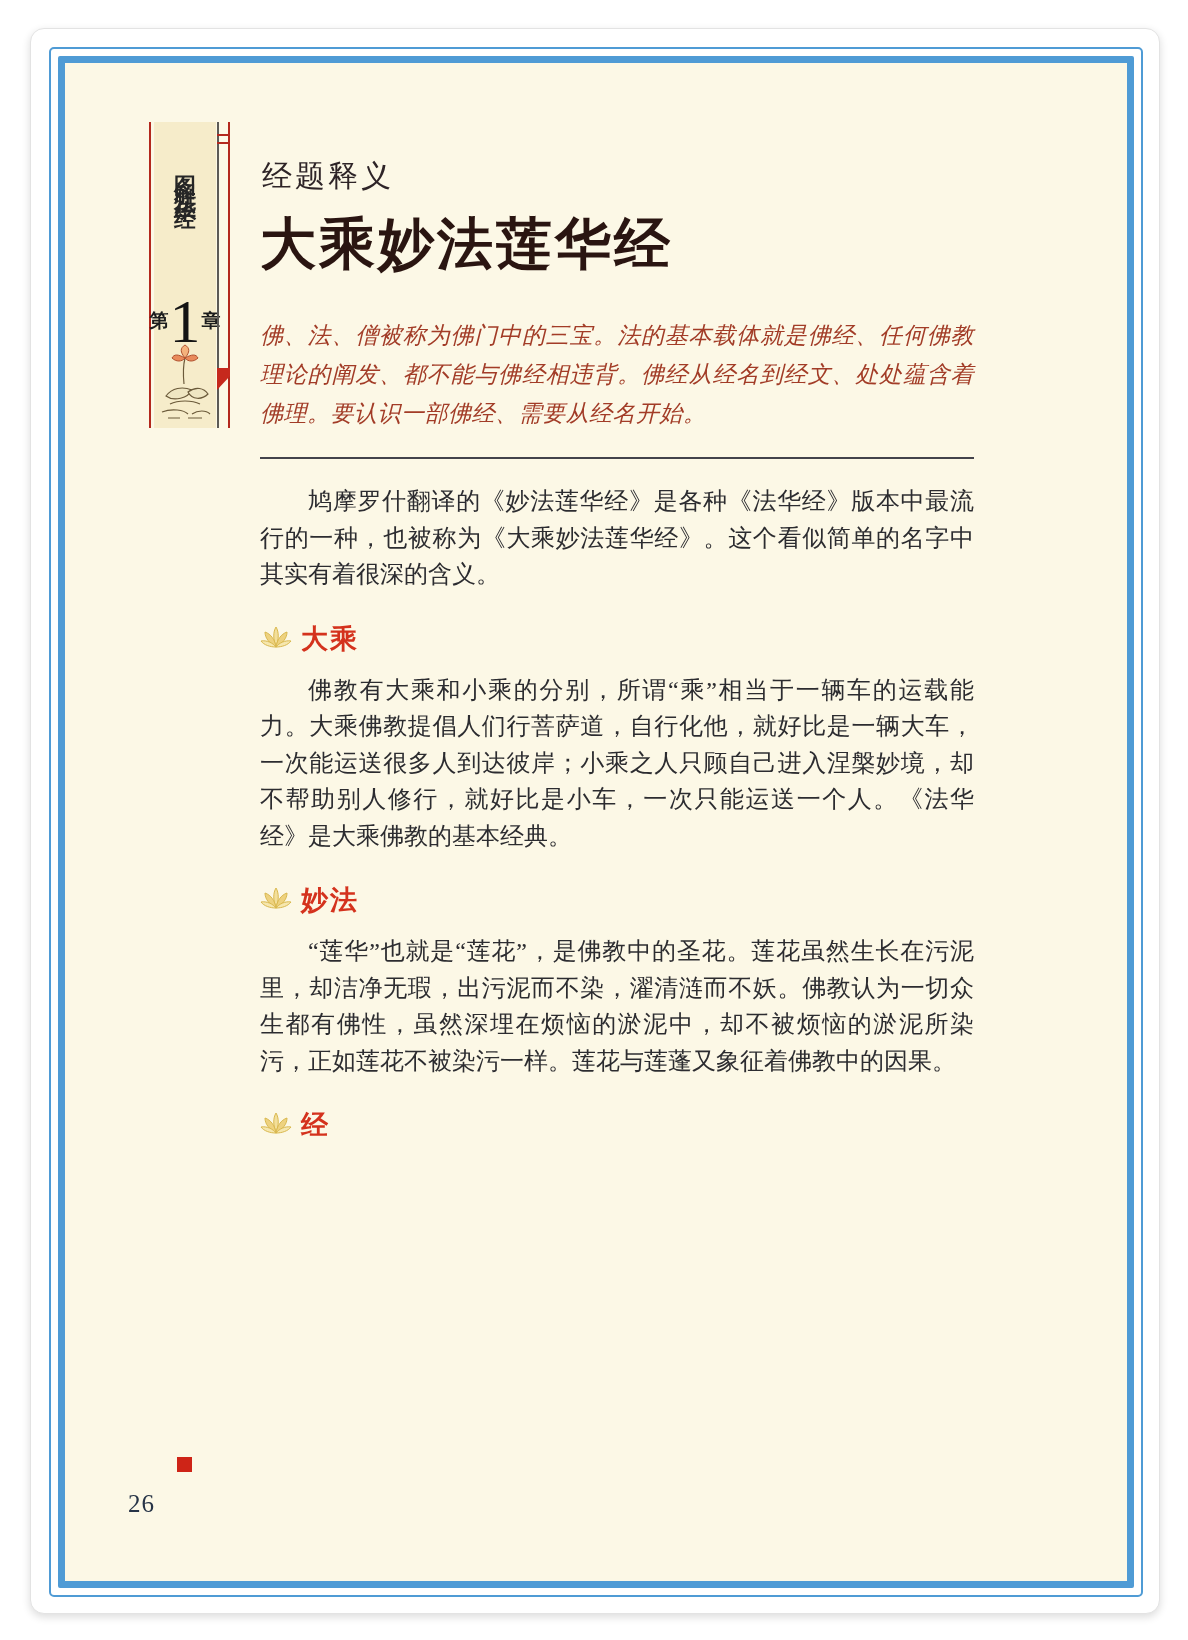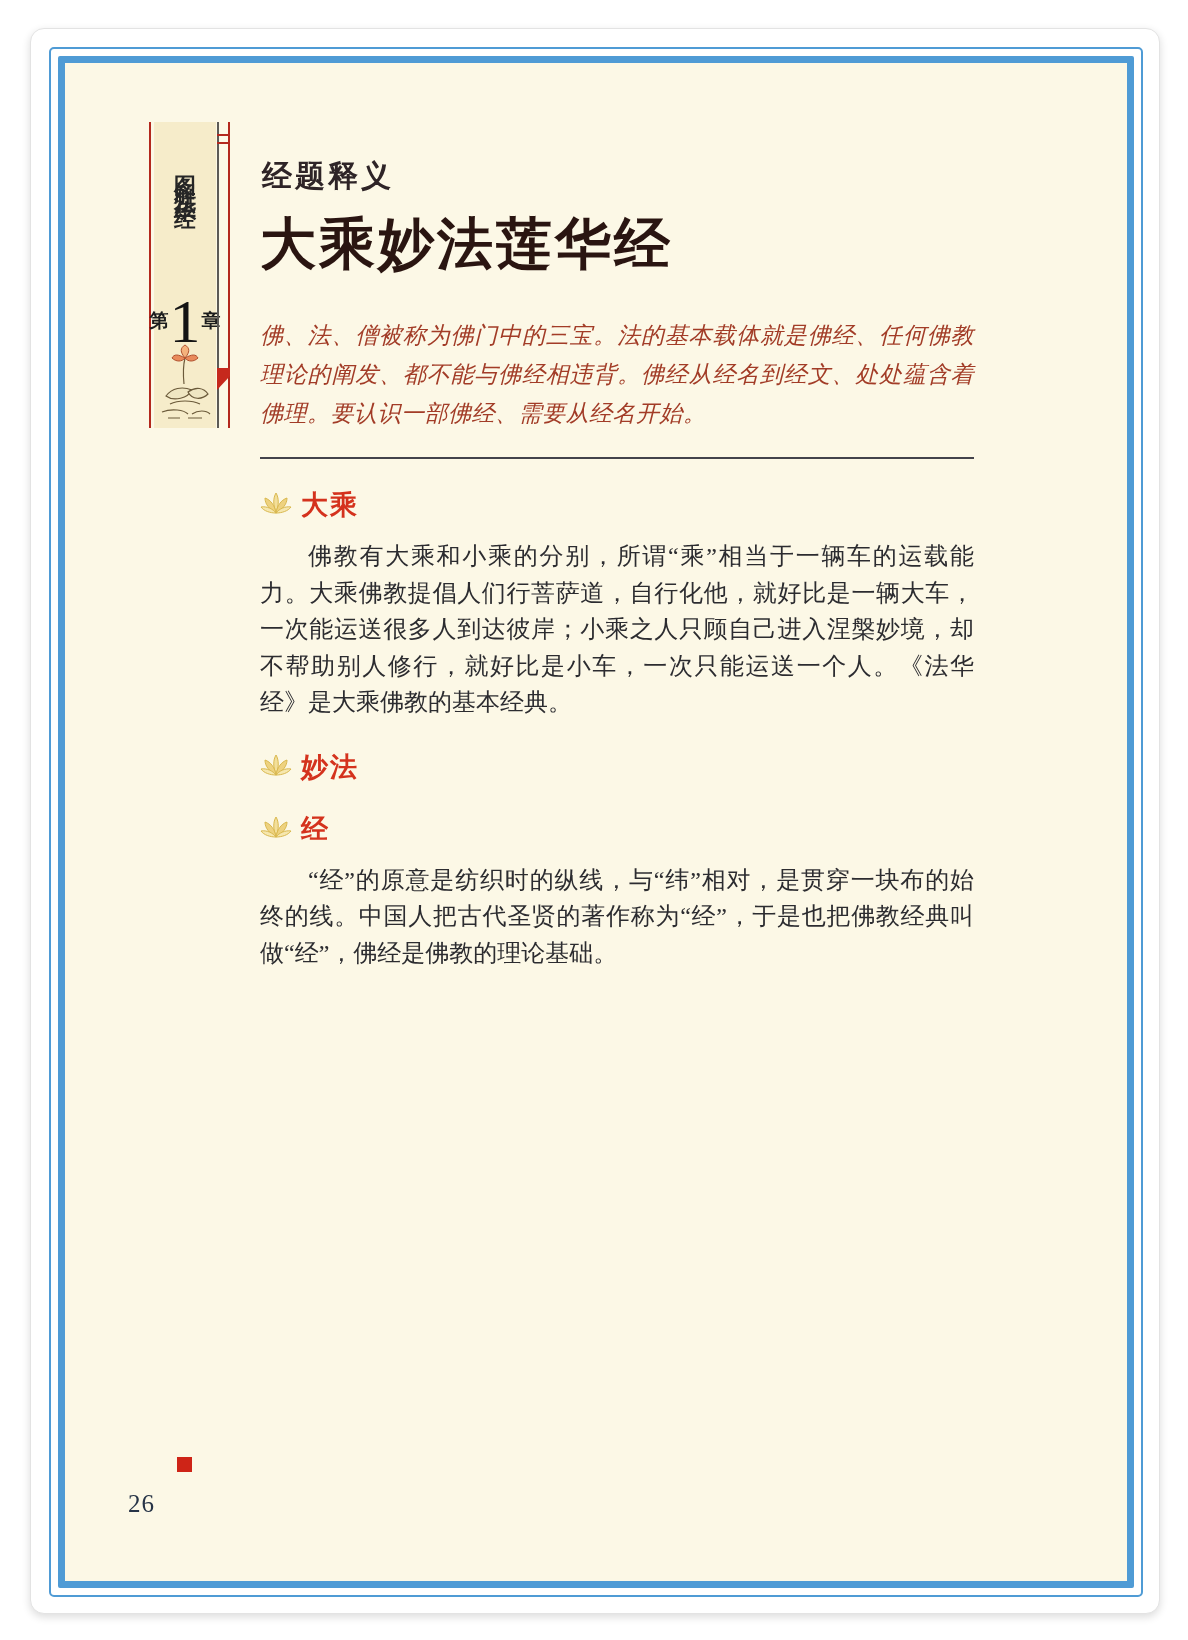--- a/index.html
+++ b/index.html
@@ -44,21 +44,21 @@
     display:flex;align-items:center;justify-content:center;gap:1px;
   }
   .chapter-fix{font-size:19px;color:#1d1d1d;font-weight:600;}
   .chapter-num{font-size:62px;line-height:1;color:#141414;font-weight:500;
     font-family:"Liberation Serif","DejaVu Serif",serif;}
   .side-lotus{position:absolute;left:50%;transform:translateX(-50%);bottom:4px;}
 
   
   .main-col{position:absolute;left:195px;top:95px;width:714px;}
   .kicker{
-    font-size:30px;font-weight:700;color:#2e2427;letter-spacing:3px;
+    font-size:30px;font-weight:400;color:#2e2427;letter-spacing:3px;
     margin:0 0 0 2px;line-height:36px;
   }
   .main-title{
     font-size:56px;font-weight:700;color:#2a1511;letter-spacing:3px;
     margin:18px 0 0 0;line-height:64px;
   }
   .intro{
     margin:40px 0 9px 0;font-size:23px;line-height:39px;color:#a23c27;
     font-style:italic;letter-spacing:.5px;text-align:justify;
   }
@@ -126,20 +126,21 @@
             </svg>
           </span>
         </aside>
 
         <main class="main-col">
           <h3 class="kicker">经题释义</h3>
           <h1 class="main-title">大乘妙法莲华经</h1>
           <p class="intro">佛、法、僧被称为佛门中的三宝。法的基本载体就是佛经、任何佛教理论的阐发、都不能与佛经相违背。佛经从经名到经文、处处蕴含着佛理。要认识一部佛经、需要从经名开始。</p>
           <hr class="divider">
 
+          <p class="para">鸠摩罗什翻译的《妙法莲华经》是各种《法华经》版本中最流行的一种，也被称为《大乘妙法莲华经》。这个看似简单的名字中其实有着很深的含义。</p>
 
           <div class="section-head">
             <span>
               <svg width="32" height="28" viewBox="0 0 32 28">
                 <g stroke="#d9b84e" stroke-width="1" fill="#f3df9a">
                   <path d="M16 24 C13 16 13 9 16 4 C19 9 19 16 16 24 Z"></path>
                   <path d="M16 24 C9 20 5 15 5 9 C11 11 15 17 16 24 Z" fill="#eed27f"></path>
                   <path d="M16 24 C23 20 27 15 27 9 C21 11 17 17 16 24 Z" fill="#eed27f"></path>
                   <path d="M16 24 C10 24 4 22 1 18 C7 17 13 20 16 24 Z" fill="#f6e7ae"></path>
                   <path d="M16 24 C22 24 28 22 31 18 C25 17 19 20 16 24 Z" fill="#f6e7ae"></path>
@@ -158,36 +159,36 @@
                   <path d="M16 24 C9 20 5 15 5 9 C11 11 15 17 16 24 Z" fill="#eed27f"></path>
                   <path d="M16 24 C23 20 27 15 27 9 C21 11 17 17 16 24 Z" fill="#eed27f"></path>
                   <path d="M16 24 C10 24 4 22 1 18 C7 17 13 20 16 24 Z" fill="#f6e7ae"></path>
                   <path d="M16 24 C22 24 28 22 31 18 C25 17 19 20 16 24 Z" fill="#f6e7ae"></path>
                 </g>
               </svg>
             </span>
             <span class="label">妙法</span>
           </div>
 
+          <p class="para section-para">“莲华”也就是“莲花”，是佛教中的圣花。莲花虽然生长在污泥里，却洁净无瑕，出污泥而不染，濯清涟而不妖。佛教认为一切众生都有佛性，虽然深埋在烦恼的淤泥中，却不被烦恼的淤泥所染污，正如莲花不被染污一样。莲花与莲蓬又象征着佛教中的因果。</p>
 
           <div class="section-head">
             <span>
               <svg width="32" height="28" viewBox="0 0 32 28">
                 <g stroke="#d9b84e" stroke-width="1" fill="#f3df9a">
                   <path d="M16 24 C13 16 13 9 16 4 C19 9 19 16 16 24 Z"></path>
                   <path d="M16 24 C9 20 5 15 5 9 C11 11 15 17 16 24 Z" fill="#eed27f"></path>
                   <path d="M16 24 C23 20 27 15 27 9 C21 11 17 17 16 24 Z" fill="#eed27f"></path>
                   <path d="M16 24 C10 24 4 22 1 18 C7 17 13 20 16 24 Z" fill="#f6e7ae"></path>
                   <path d="M16 24 C22 24 28 22 31 18 C25 17 19 20 16 24 Z" fill="#f6e7ae"></path>
                 </g>
               </svg>
             </span>
             <span class="label">经</span>
           </div>
-          <p class="para section-para">“经”的原意是纺织时的纵线，与“纬”相对，是贯穿一块布的始终的线。中国人把古代圣贤的著作称为“经”，于是也把佛教经典叫做“经”，佛经是佛教的理论基础。</p>
         </main>
 
         <div class="red-square"></div>
         <div class="page-number">26</div>
 
       </div>
     </div>
   </div>
 </div>
 

